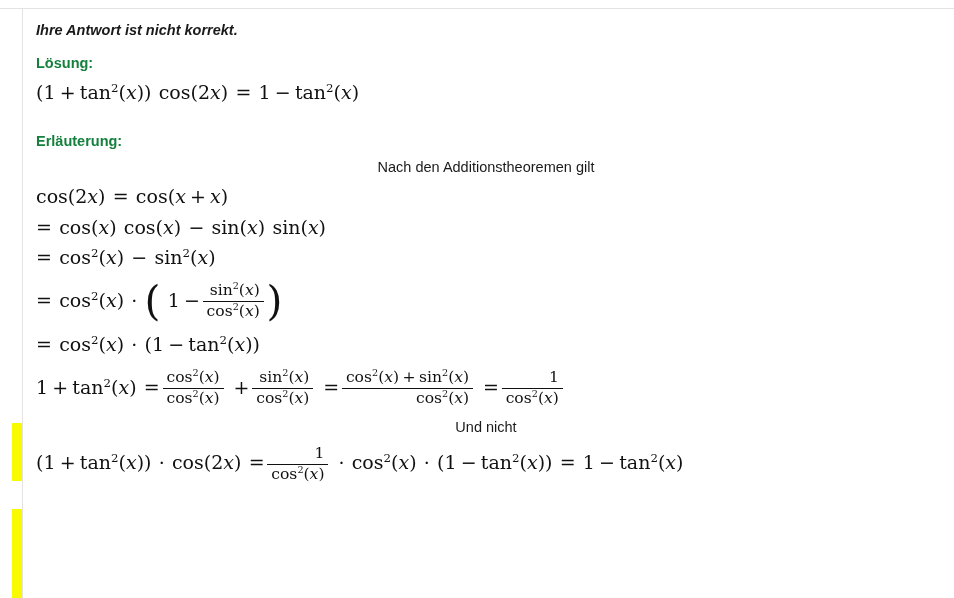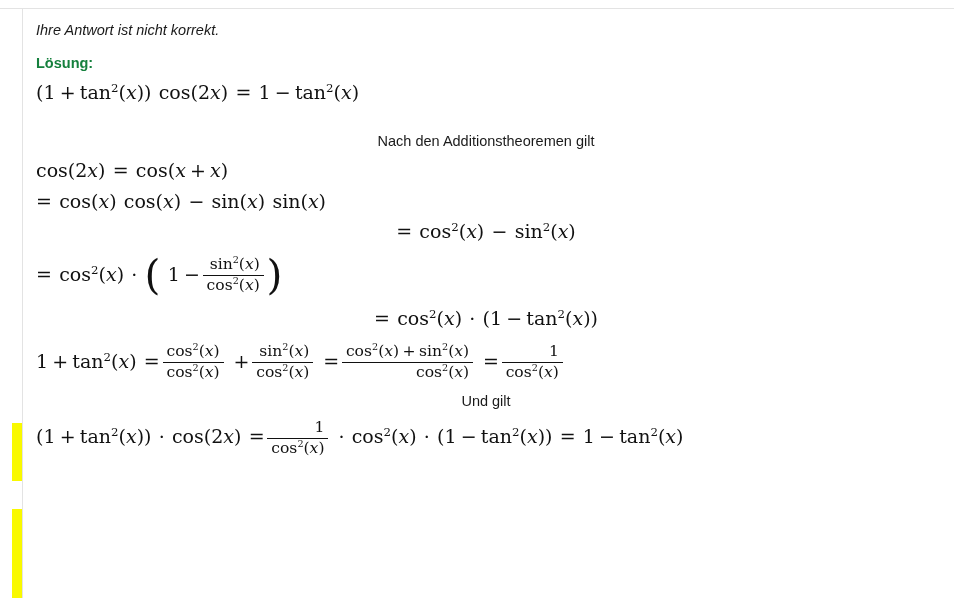--- a/index.html
+++ b/index.html
@@ -50,21 +50,21 @@
   .content {
     position: absolute;
     left: 36px;
     top: 22px;
     width: 900px;
   }
 
   .line { margin: 0; padding: 0; }
 
   .verdict {
-    font-weight: normal;
+    font-weight: bold;
     font-style: italic;
     font-size: 14.5px;
     color: #1a1a1a;
     margin-bottom: 17px;
   }
   .heading {
     font-weight: bold;
     font-size: 14.5px;
     color: #15803d;
     margin-bottom: 10px;
@@ -113,21 +113,21 @@
     font-size: 2.15em;
     vertical-align: middle;
     font-family: "DejaVu Serif", serif;
     line-height: 0.55;
     position: relative;
     top: -0.02em;
     font-style: normal;
   }
   .blk-sol-line { margin-bottom: 28px; }
   .row-sp { margin-bottom: 7px; }
-  .row-sp-lg { margin-bottom: 13px; text-align: center; }
+  .row-sp-lg { margin-bottom: 13px; }
   .row-tall { margin-bottom: 11px; }
 </style>
 </head>
 <body>
 
 <div class="page">
 
   <div class="top-rule"></div>
   <div class="left-rule"></div>
 
@@ -137,20 +137,21 @@
   <div class="content">
 
     <div class="line verdict">Ihre Antwort ist nicht korrekt.</div>
 
     <div class="line heading">Lösung:</div>
 
     <div class="line math blk-sol-line">
       <span class="op">(</span><span class="op">1</span><span class="sp"></span><span class="op">+</span><span class="sp"></span><span class="op">tan</span><sup class="pow">2</sup><span class="op">(</span><span class="mi">x</span><span class="op">))</span><span class="spw"></span><span class="op">cos</span><span class="op">(</span><span class="op">2</span><span class="mi">x</span><span class="op">)</span><span class="spw"></span><span class="op">=</span><span class="spw"></span><span class="op">1</span><span class="sp"></span><span class="op">−</span><span class="sp"></span><span class="op">tan</span><sup class="pow">2</sup><span class="op">(</span><span class="mi">x</span><span class="op">)</span>
     </div>
 
+    <div class="line heading">Erläuterung:</div>
 
     <div class="line prose">Nach den Additionstheoremen gilt</div>
 
     <div class="line math row-sp">
       <span class="op">cos</span><span class="op">(</span><span class="op">2</span><span class="mi">x</span><span class="op">)</span><span class="spw"></span><span class="op">=</span><span class="spw"></span><span class="op">cos</span><span class="op">(</span><span class="mi">x</span><span class="sp"></span><span class="op">+</span><span class="sp"></span><span class="mi">x</span><span class="op">)</span>
     </div>
 
     <div class="line math row-sp">
       <span class="op">=</span><span class="spw"></span><span class="op">cos</span><span class="op">(</span><span class="mi">x</span><span class="op">)</span><span class="spw"></span><span class="op">cos</span><span class="op">(</span><span class="mi">x</span><span class="op">)</span><span class="spw"></span><span class="op">−</span><span class="spw"></span><span class="op">sin</span><span class="op">(</span><span class="mi">x</span><span class="op">)</span><span class="spw"></span><span class="op">sin</span><span class="op">(</span><span class="mi">x</span><span class="op">)</span>
     </div>
@@ -165,20 +166,20 @@
 
     <div class="line math row-sp-lg">
       <span class="op">=</span><span class="spw"></span><span class="op">cos</span><sup class="pow">2</sup><span class="op">(</span><span class="mi">x</span><span class="op">)</span><span class="spw"></span><span class="op">·</span><span class="spw"></span><span class="op">(</span><span class="op">1</span><span class="sp"></span><span class="op">−</span><span class="sp"></span><span class="op">tan</span><sup class="pow">2</sup><span class="op">(</span><span class="mi">x</span><span class="op">))</span>
     </div>
 
 
     <div class="line math row-tall">
       <span class="op">1</span><span class="sp"></span><span class="op">+</span><span class="sp"></span><span class="op">tan</span><sup class="pow">2</sup><span class="op">(</span><span class="mi">x</span><span class="op">)</span><span class="spw"></span><span class="op">=</span><span class="frac"><span class="num"><span class="op">cos</span><sup class="pow">2</sup><span class="op">(</span><span class="mi">x</span><span class="op">)</span></span><span class="den"><span class="op">cos</span><sup class="pow">2</sup><span class="op">(</span><span class="mi">x</span><span class="op">)</span></span></span><span class="spw"></span><span class="op">+</span><span class="frac"><span class="num"><span class="op">sin</span><sup class="pow">2</sup><span class="op">(</span><span class="mi">x</span><span class="op">)</span></span><span class="den"><span class="op">cos</span><sup class="pow">2</sup><span class="op">(</span><span class="mi">x</span><span class="op">)</span></span></span><span class="spw"></span><span class="op">=</span><span class="frac"><span class="num"><span class="op">cos</span><sup class="pow">2</sup><span class="op">(</span><span class="mi">x</span><span class="op">)</span><span class="sp"></span><span class="op">+</span><span class="sp"></span><span class="op">sin</span><sup class="pow">2</sup><span class="op">(</span><span class="mi">x</span><span class="op">)</span></span><span class="den"><span class="op">cos</span><sup class="pow">2</sup><span class="op">(</span><span class="mi">x</span><span class="op">)</span></span></span><span class="spw"></span><span class="op">=</span><span class="frac"><span class="num"><span class="op">1</span></span><span class="den"><span class="op">cos</span><sup class="pow">2</sup><span class="op">(</span><span class="mi">x</span><span class="op">)</span></span></span>
     </div>
 
-    <div class="line prose">Und gilt</div>
+    <div class="line prose">Und nicht</div>
 
     <div class="line math">
       <span class="op">(</span><span class="op">1</span><span class="sp"></span><span class="op">+</span><span class="sp"></span><span class="op">tan</span><sup class="pow">2</sup><span class="op">(</span><span class="mi">x</span><span class="op">))</span><span class="spw"></span><span class="op">·</span><span class="spw"></span><span class="op">cos</span><span class="op">(</span><span class="op">2</span><span class="mi">x</span><span class="op">)</span><span class="spw"></span><span class="op">=</span><span class="frac"><span class="num"><span class="op">1</span></span><span class="den"><span class="op">cos</span><sup class="pow">2</sup><span class="op">(</span><span class="mi">x</span><span class="op">)</span></span></span><span class="spw"></span><span class="op">·</span><span class="spw"></span><span class="op">cos</span><sup class="pow">2</sup><span class="op">(</span><span class="mi">x</span><span class="op">)</span><span class="spw"></span><span class="op">·</span><span class="spw"></span><span class="op">(</span><span class="op">1</span><span class="sp"></span><span class="op">−</span><span class="sp"></span><span class="op">tan</span><sup class="pow">2</sup><span class="op">(</span><span class="mi">x</span><span class="op">))</span><span class="spw"></span><span class="op">=</span><span class="spw"></span><span class="op">1</span><span class="sp"></span><span class="op">−</span><span class="sp"></span><span class="op">tan</span><sup class="pow">2</sup><span class="op">(</span><span class="mi">x</span><span class="op">)</span>
     </div>
 
   </div>
 </div>
 
 </body></html>

